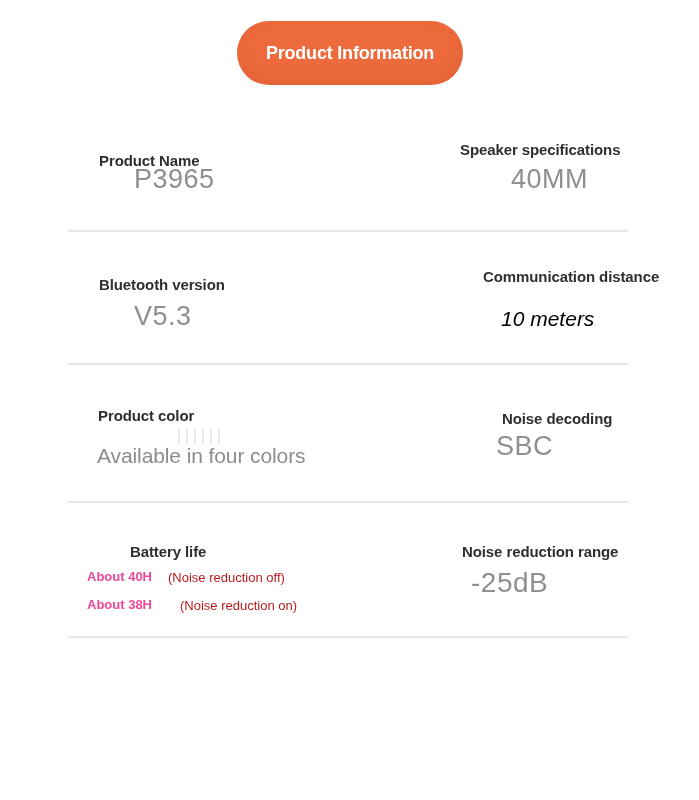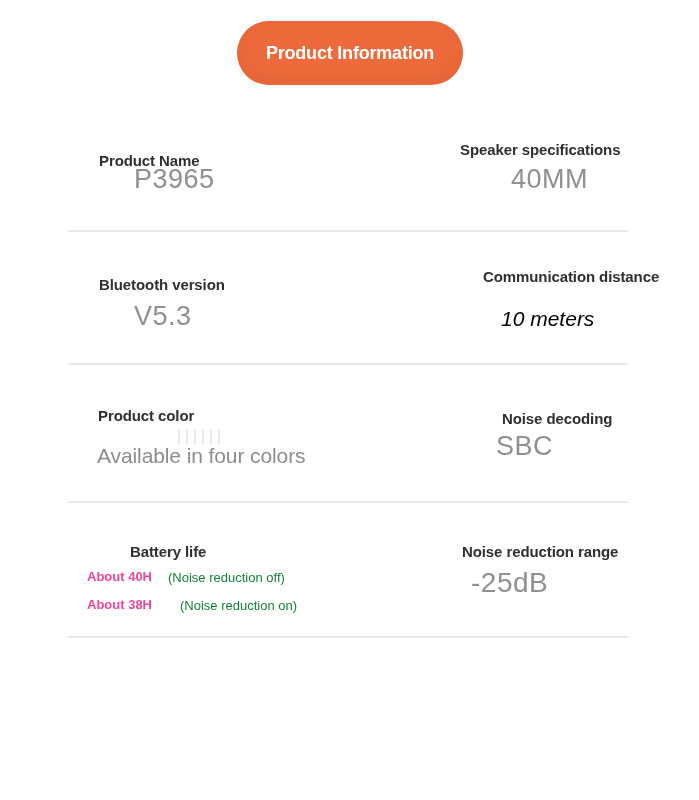--- a/index.html
+++ b/index.html
@@ -80,21 +80,21 @@
     font-size: 13px;
     font-weight: 600;
     color: #ec4899;
     white-space: nowrap;
     line-height: 1.15;
   }
   .battery-note {
     position: absolute;
     font-size: 13px;
     font-weight: 400;
-    color: #15803d;
+    color: #b91c1c;
     white-space: nowrap;
     line-height: 1.15;
   }
   .ghost {
     position: absolute;
     left: 178px;
     top: 429px;
     width: 48px;
     height: 15px;
     background: repeating-linear-gradient(90deg, #e7e2dd 0 2px, rgba(255,255,255,0) 2px 8px);

